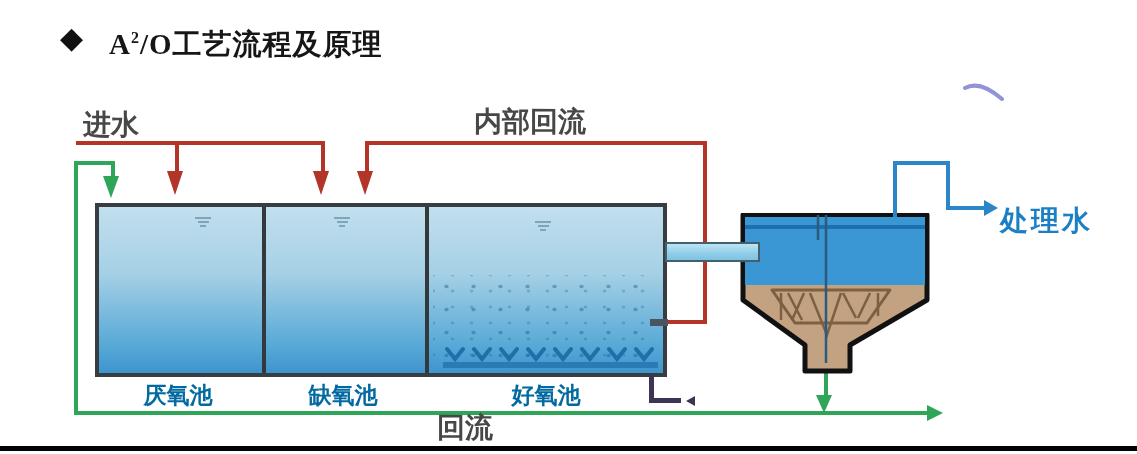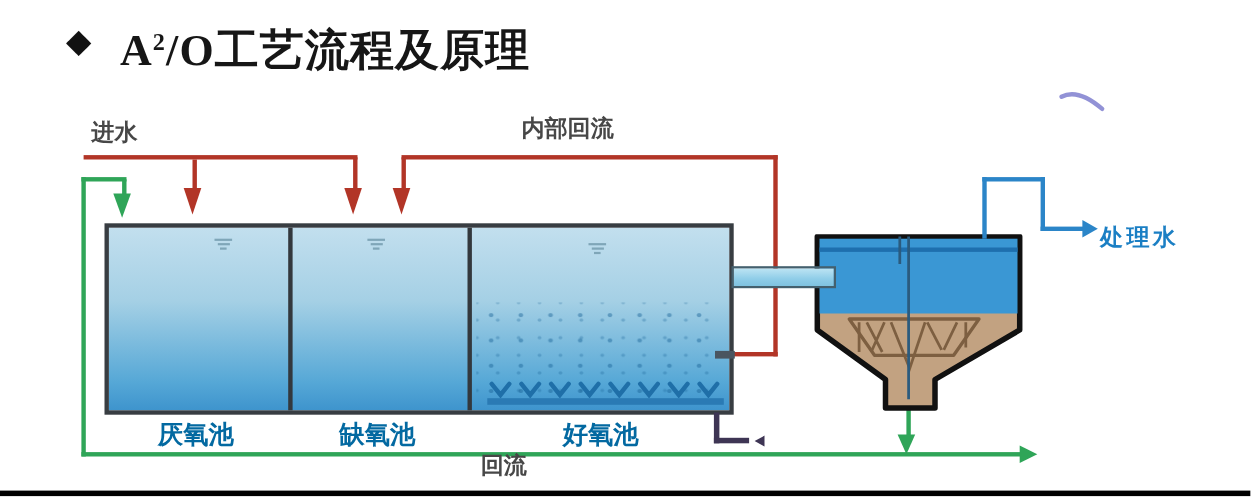--- a/index.html
+++ b/index.html
@@ -3,25 +3,25 @@
 <meta charset="utf-8">
 <style>
   html,body{margin:0;padding:0;background:#fff;}
   #stage{
     position:relative;width:1137px;height:454px;background:#ffffff;
     font-family:"Liberation Sans",sans-serif;overflow:hidden;
   }
   
   .title-row{position:absolute;left:60px;top:18px;display:flex;align-items:flex-start;gap:26px;}
   .title-bullet{font-size:30px;color:#111;line-height:40px;}
-  .title-text{font-family:"Liberation Serif",serif;font-weight:bold;font-size:40px;color:#161616;line-height:40px;letter-spacing:1px;}
+  .title-text{font-family:"Liberation Serif",serif;font-weight:bold;font-size:29px;color:#161616;line-height:40px;letter-spacing:1px;}
   .title-text sup{font-size:0.55em;vertical-align:super;}
   
   .ln{position:absolute;}
-  .lbl{position:absolute;font-weight:bold;color:#474747;font-size:21px;white-space:nowrap;}
+  .lbl{position:absolute;font-weight:bold;color:#474747;font-size:28px;white-space:nowrap;}
   
   .red{background:#b23527;}
   .green{background:#2fa558;}
   .blue{background:#2b85c8;}
   .navy{background:#3e3554;}
   
   .arr{position:absolute;width:0;height:0;}
   .arr-down-red{border-left:8px solid transparent;border-right:8px solid transparent;border-top:24px solid #b23527;}
   .arr-down-green{border-left:8px solid transparent;border-right:8px solid transparent;border-top:22px solid #2fa558;}
   .arr-down-green-sm{border-left:8px solid transparent;border-right:8px solid transparent;border-top:18px solid #2fa558;}

